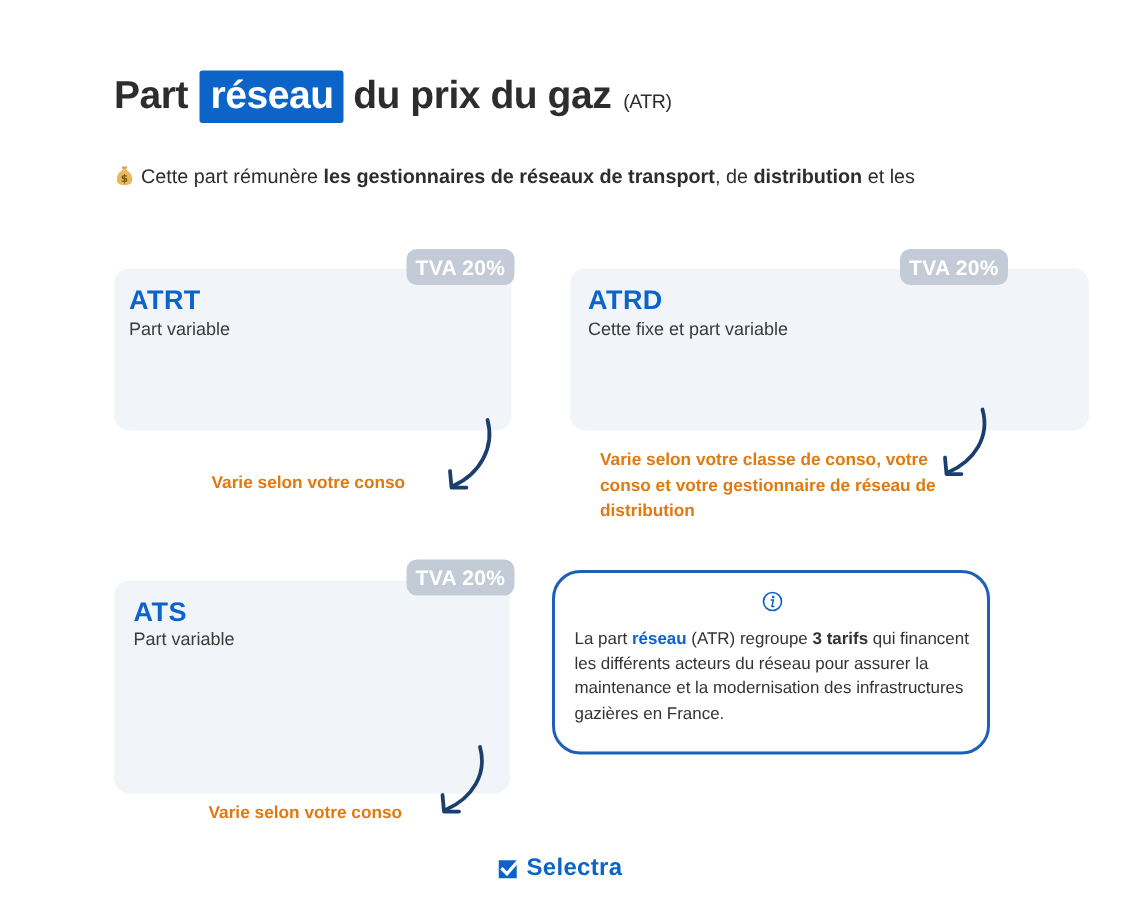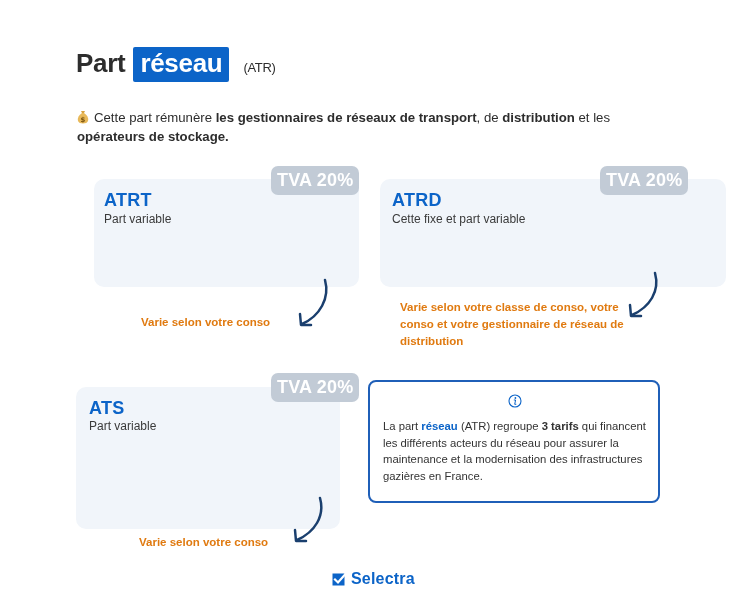--- a/index.html
+++ b/index.html
@@ -8,54 +8,55 @@
 
   .title { position: absolute; left: 76px; top: 47px; display: flex; align-items: baseline; font-weight: bold; font-size: 26px; color: #2d2d2d; letter-spacing: -0.3px; }
   .title .hl { background: #0c64c8; color: #fff; padding: 1px 7px 3px 7px; border-radius: 2px; margin: 0 6px 0 8px; }
   .title .small { font-size: 13px; font-weight: normal; margin-left: 8px; color: #2d2d2d; }
 
   .intro { position: absolute; left: 77px; top: 108px; width: 560px; font-size: 13.2px; line-height: 19px; color: #2d2d2d; }
   .intro b { font-weight: bold; }
   .bag { display: inline-block; width: 12px; height: 14px; margin-right: 5px; vertical-align: -2px; }
 
   .card { position: absolute; background: #f1f5fa; border-radius: 10px; }
-  .badge { position: absolute; background: #c2cbd6; color: #fff; font-weight: bold; font-size: 18px; border-radius: 7px; padding: 4px 6px; letter-spacing: 0.2px; }
+  .badge { position: absolute; background: #c2cbd6; color: #fff; font-weight: bold; font-size: 14px; border-radius: 7px; padding: 4px 6px; letter-spacing: 0.2px; }
   .card-title { position: absolute; font-weight: bold; font-size: 18px; color: #0c64c8; letter-spacing: 0.3px; }
   .card-sub { position: absolute; font-size: 12px; color: #3a3a3a; }
   .card-desc { position: absolute; font-size: 14.3px; line-height: 22px; color: #333; }
 
   .note { position: absolute; font-weight: bold; font-size: 11.5px; line-height: 17px; color: #e07a10; }
   .arrow { position: absolute; }
 
-  .info { position: absolute; left: 368px; top: 380px; width: 292px; height: 123px; border: 2px solid #1f5fb8; border-radius: 8px; background: #fff; }
+  .info { position: absolute; left: 368px; top: 380px; width: 292px; height: 123px; border: 2px solid #1f5fb8; border-radius: 19px; background: #fff; }
   .info-icon { position: absolute; left: 138px; top: 12px; width: 14px; height: 14px; }
   .info-text { position: absolute; left: 13px; top: 36px; width: 272px; font-size: 11.3px; line-height: 16.5px; color: #333; }
   .info-text .blue { color: #0c64c8; font-weight: bold; }
 
   .logo { position: absolute; left: 332px; top: 570px; display: flex; align-items: center; font-weight: bold; font-size: 16px; color: #0c64c8; letter-spacing: 0.2px; text-align: right; }
   .logo svg { margin-right: 5px; }
 </style>
 </head>
 <body>
 
 <div class="title">
   <span>Part</span>
   <span class="hl">réseau</span>
+  <span>du prix du gaz</span>
   <span class="small">(ATR)</span>
 </div>
 
 <div class="intro">
   <svg class="bag" viewBox="0 0 12 14">
     <path d="M4 1 L8 1 L7 3 L5 3 Z" fill="#d9a441"></path>
     <path d="M5 3 Q0 6 1 11 Q2 13.5 6 13.5 Q10 13.5 11 11 Q12 6 7 3 Z" fill="#e8b95a"></path>
     <text x="6" y="11.5" font-size="7" text-anchor="middle" fill="#7a5410" font-family="DejaVu Sans, sans-serif" font-weight="bold">$</text>
-  </svg><span>Cette part rémunère </span><b>les gestionnaires de réseaux de transport</b><span>, de </span><b>distribution</b><span> et les </span><br><b>opérateurs de stockage.</b>
+  </svg><span>Cette part rémunère </span><b>les gestionnaires de réseaux de transport</b><span>, de </span><b>distribution</b><span> et les </span><br>
 </div>
 
-<div class="card" style="left:76px; top:179px; width:265px; height:108px;margin-left:18px;">
+<div class="card" style="left:76px; top:179px; width:265px; height:108px;">
   <div class="card-title" style="left:10px; top:11px;">ATRT</div>
   <div class="card-sub" style="left:10px; top:33px;">Part variable</div>
 </div>
 <div class="badge" style="left:271px; top:166px;">TVA 20%</div>
 <svg class="arrow" style="left:290px; top:278px;" width="45" height="52" viewBox="0 0 45 52">
   <path d="M35 2 C40 20 30 38 12 46" stroke="#1a3f6e" stroke-width="2.5" fill="none" stroke-linecap="round"></path>
   <path d="M10 36 L11 47 L21 47" stroke="#1a3f6e" stroke-width="2.5" fill="none" stroke-linecap="round" stroke-linejoin="round"></path>
 </svg>
 <div class="note" style="left:141px; top:314px;">Varie selon votre conso</div>
 

